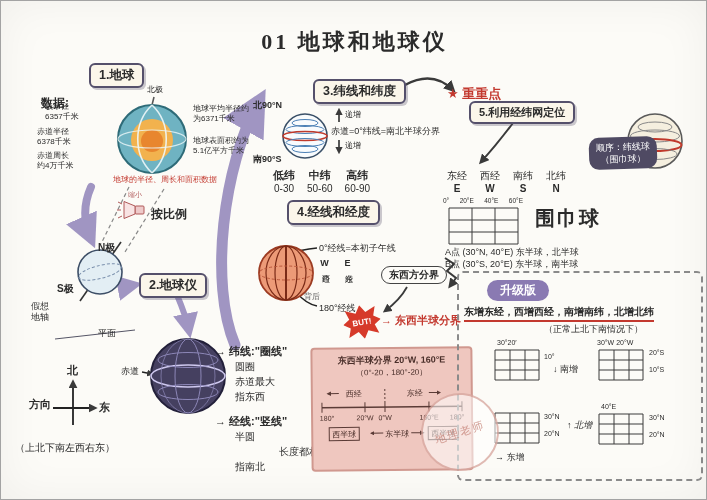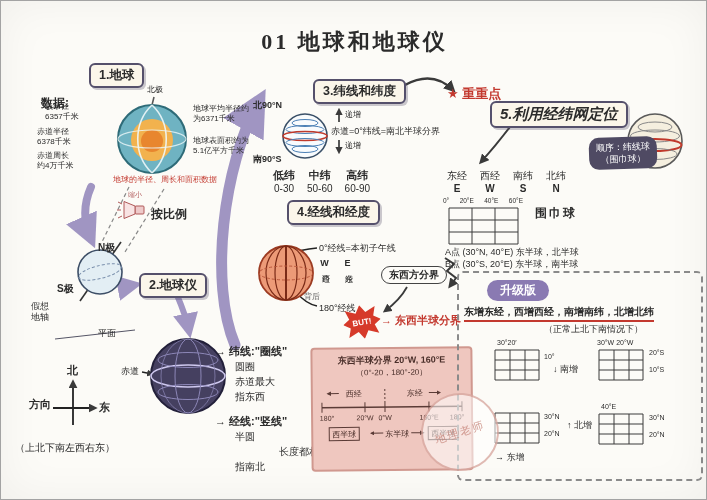--- a/index.html
+++ b/index.html
@@ -4,21 +4,21 @@
 <style>
   html,body{margin:0;padding:0;background:#ffffff;}
   .photo{
     position:relative;width:707px;height:500px;background:#fcfbf7;
     font-family:"Liberation Sans","DejaVu Sans",sans-serif;color:#2b2b2b;
     border:1px solid #a3a3a3;box-sizing:border-box;overflow:hidden;
     box-shadow:inset 0 0 45px rgba(0,0,0,.05);
   }
   .abs{position:absolute;}
   .f7{font-size:7px;}.f8{font-size:8px;}.f9{font-size:9px;}.f10{font-size:10px;}
-  .f11{font-size:11px;}.f12{font-size:12px;}.f13{font-size:13px;}.f16{font-size:12px;}
+  .f11{font-size:11px;}.f12{font-size:12px;}.f13{font-size:13px;}.f16{font-size:20px;}
   .b{font-weight:bold;}
   .red{color:#c3392f;}
   .lh{line-height:1.22;}
   .nw{white-space:nowrap;}
   .tag{
     position:absolute;z-index:3;background:#fbf6ea;border:2px solid #55506b;border-radius:6px;
     padding:2px 8px;font-size:12.5px;font-weight:bold;box-shadow:2px 2px 0 rgba(85,80,107,.3);
     white-space:nowrap;
   }
   .badge-dark{
@@ -275,21 +275,21 @@
       <text x="126" y="55.5" font-size="8" text-anchor="middle" fill="#4a2f2a">西半球</text>
       <line x1="66" y1="52" x2="54" y2="52" stroke="#5a3b36" marker-end="url(#pm)"></line>
       <line x1="94" y1="52" x2="106" y2="52" stroke="#5a3b36" marker-end="url(#pm)"></line>
     </svg>
   </div>
 
   <div class="abs f13 b red nw z2" style="left:446px;top:84px;">
     <span>★</span>
     <span>重重点</span>
   </div>
-  <div class="tag" style="left:489px;top:100px;font-size:15px;font-style:italic;">5.利用经纬网定位</div>
+  <div class="tag" style="left:468px;top:100px;font-size:11px;">5.利用经纬网定位</div>
 
   <svg class="abs z2" style="left:624px;top:104px;" width="60" height="70" viewBox="0 0 60 70">
     <circle cx="30" cy="36" r="27" fill="#f5efdf" stroke="#5a5a5a" stroke-width="1.6"></circle>
     <ellipse cx="30" cy="22" rx="17" ry="5" fill="none" stroke="#888"></ellipse>
     <ellipse cx="30" cy="31" rx="24.5" ry="6" fill="none" stroke="#888"></ellipse>
     <ellipse cx="30" cy="40" rx="26.5" ry="6" fill="none" stroke="#c0392b" stroke-width="2"></ellipse>
     <ellipse cx="30" cy="49" rx="22" ry="5.5" fill="none" stroke="#888"></ellipse>
   </svg>
   <div class="badge-dark" style="left:588px;top:136px;">
     <div>顺序：纬线球</div>
@@ -387,21 +387,21 @@
       <line x1="2" y1="2" x2="46" y2="2"></line>
         <line x1="2" y1="12" x2="46" y2="12"></line>
         <line x1="2" y1="22" x2="46" y2="22"></line>
         <line x1="2" y1="32" x2="46" y2="32"></line>
     </g>
   </svg>
   <div class="abs f7 lh z2" style="left:543px;top:412px;">
     <div>30°N</div>
     <div style="margin-top:8px;">20°N</div>
   </div>
-  <div class="abs f9 nw z2" style="left:566px;top:418px;">
+  <div class="abs f9 nw z2" style="left:566px;top:418px;font-style:italic;">
     <span>↑</span>
     <span>北增</span>
   </div>
   <div class="abs f9 nw z2" style="left:494px;top:450px;">
     <span>→</span>
     <span>东增</span>
   </div>
   <div class="abs f7 z2" style="left:600px;top:402px;">40°E</div>
   <svg class="abs z2" style="left:596px;top:411px;" width="48" height="34" viewBox="0 0 48 34">
     <g stroke="#3a3a3a" stroke-width="1">

